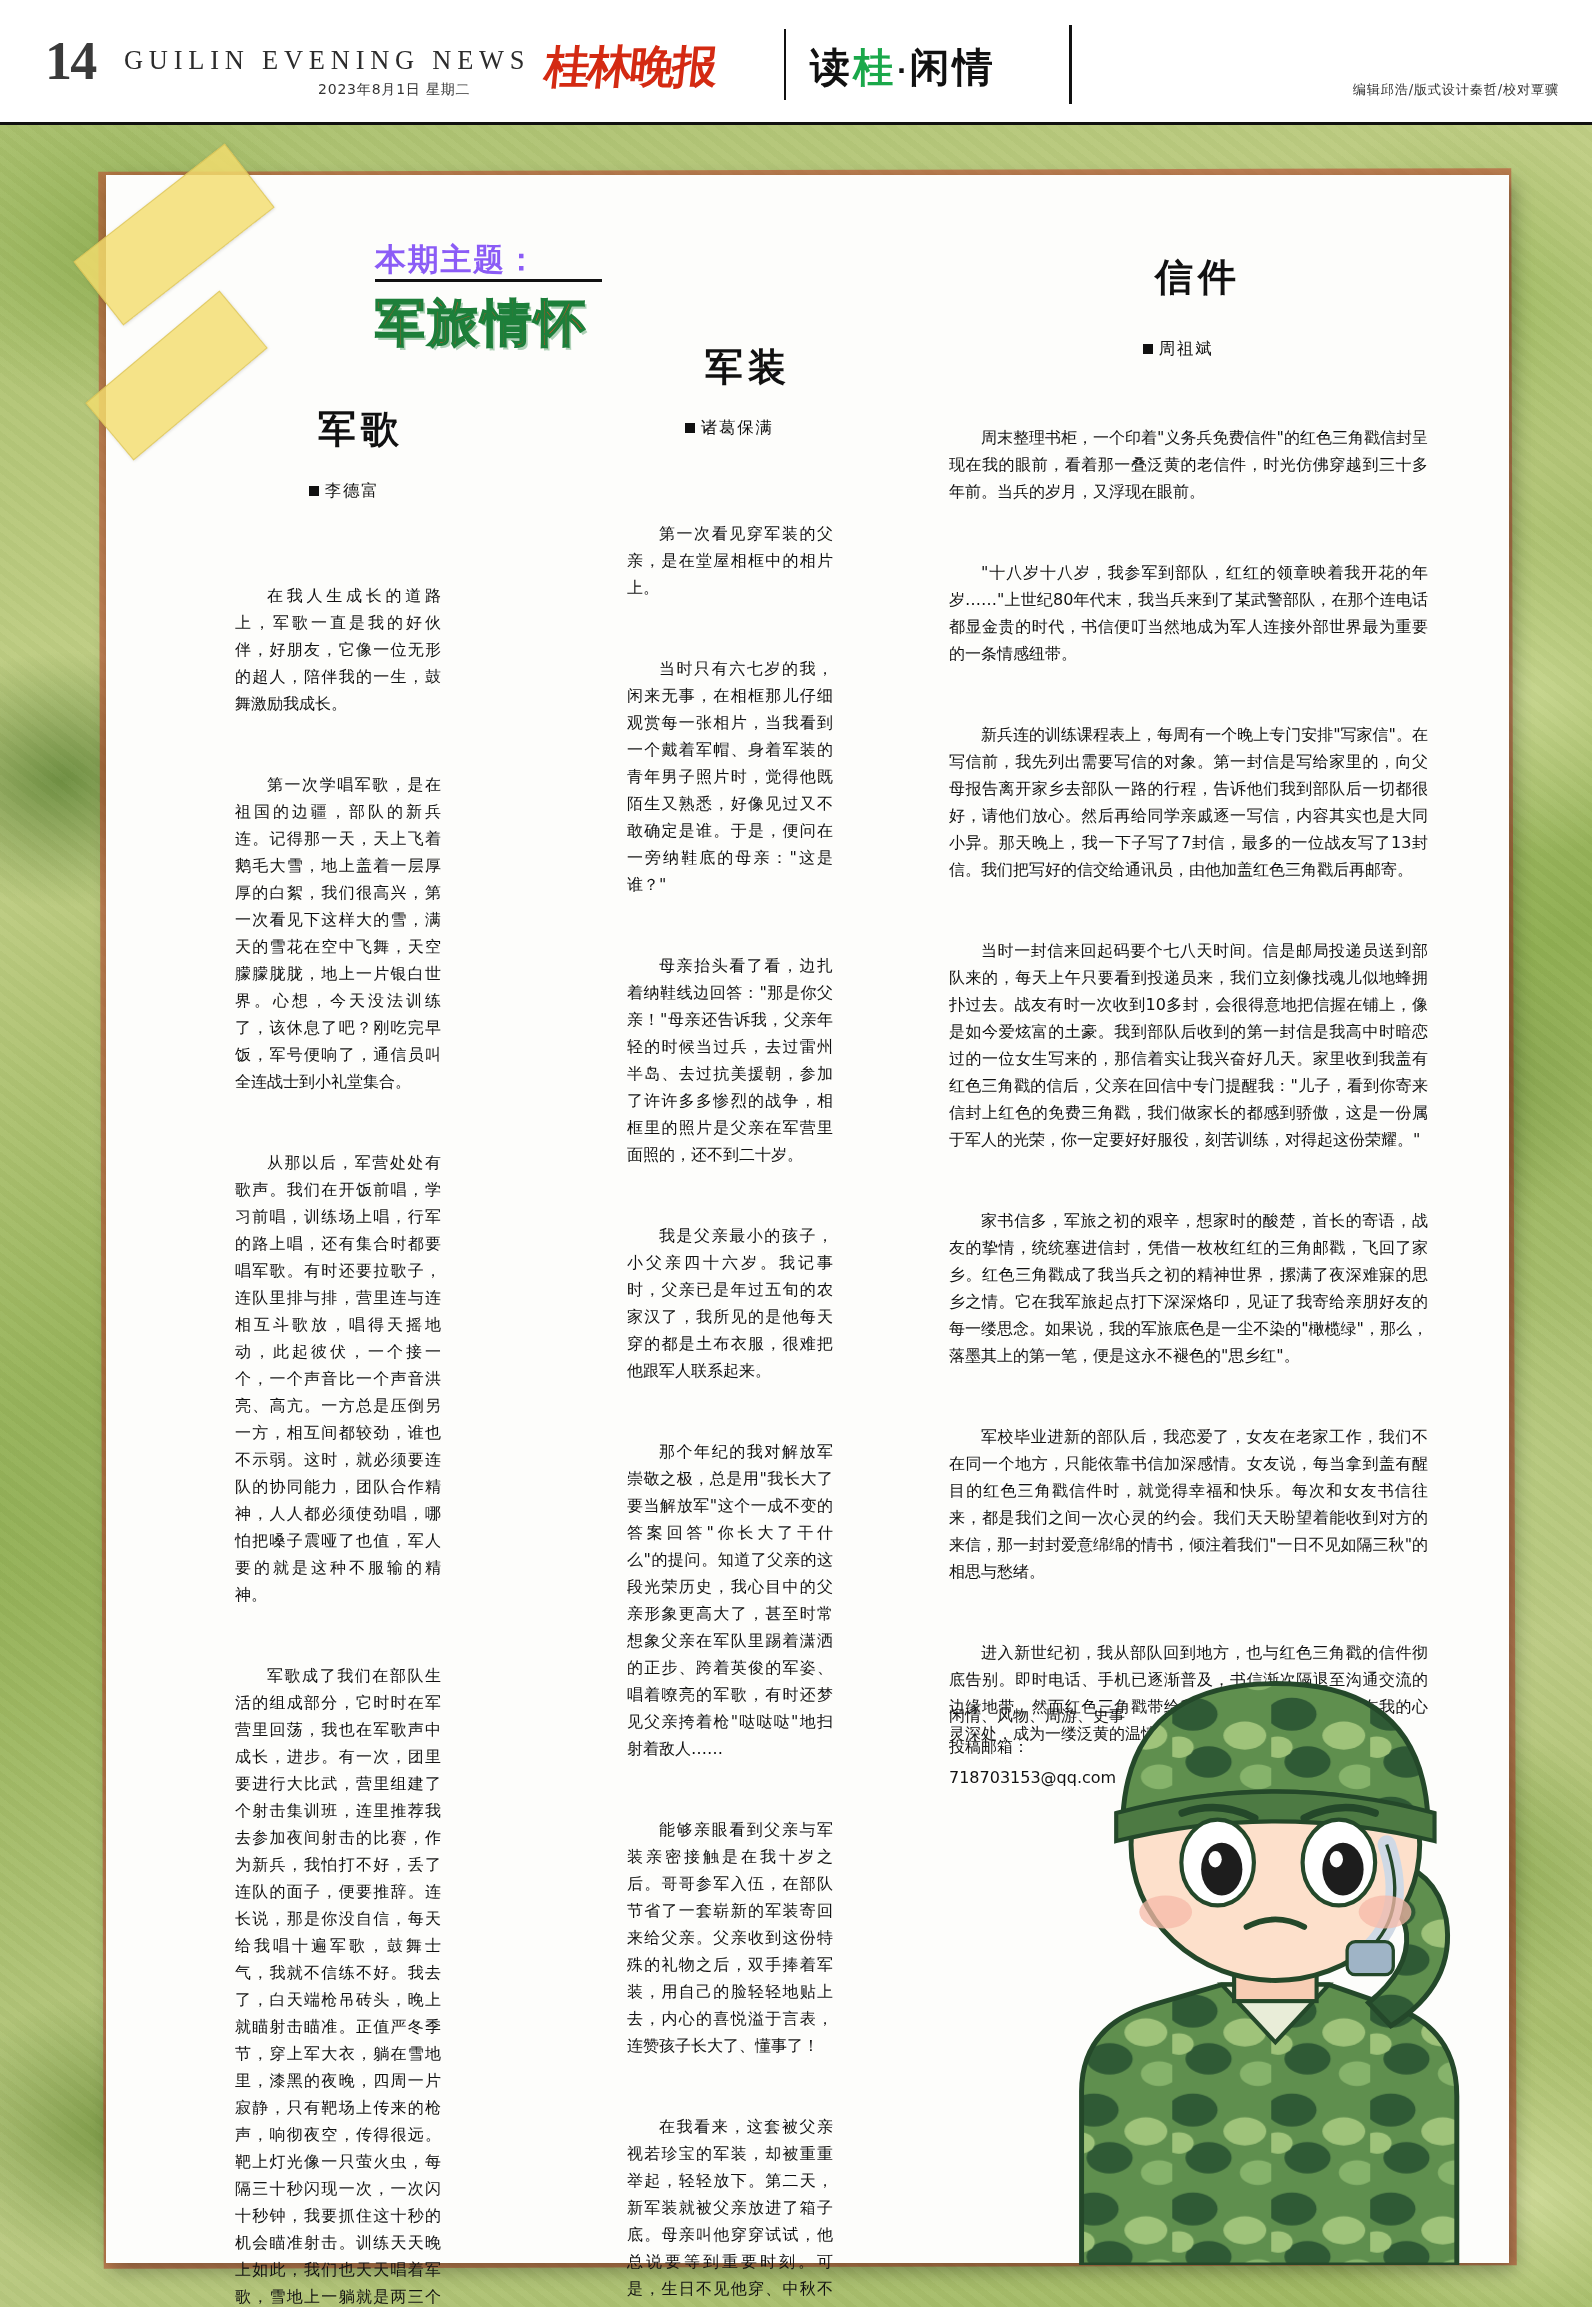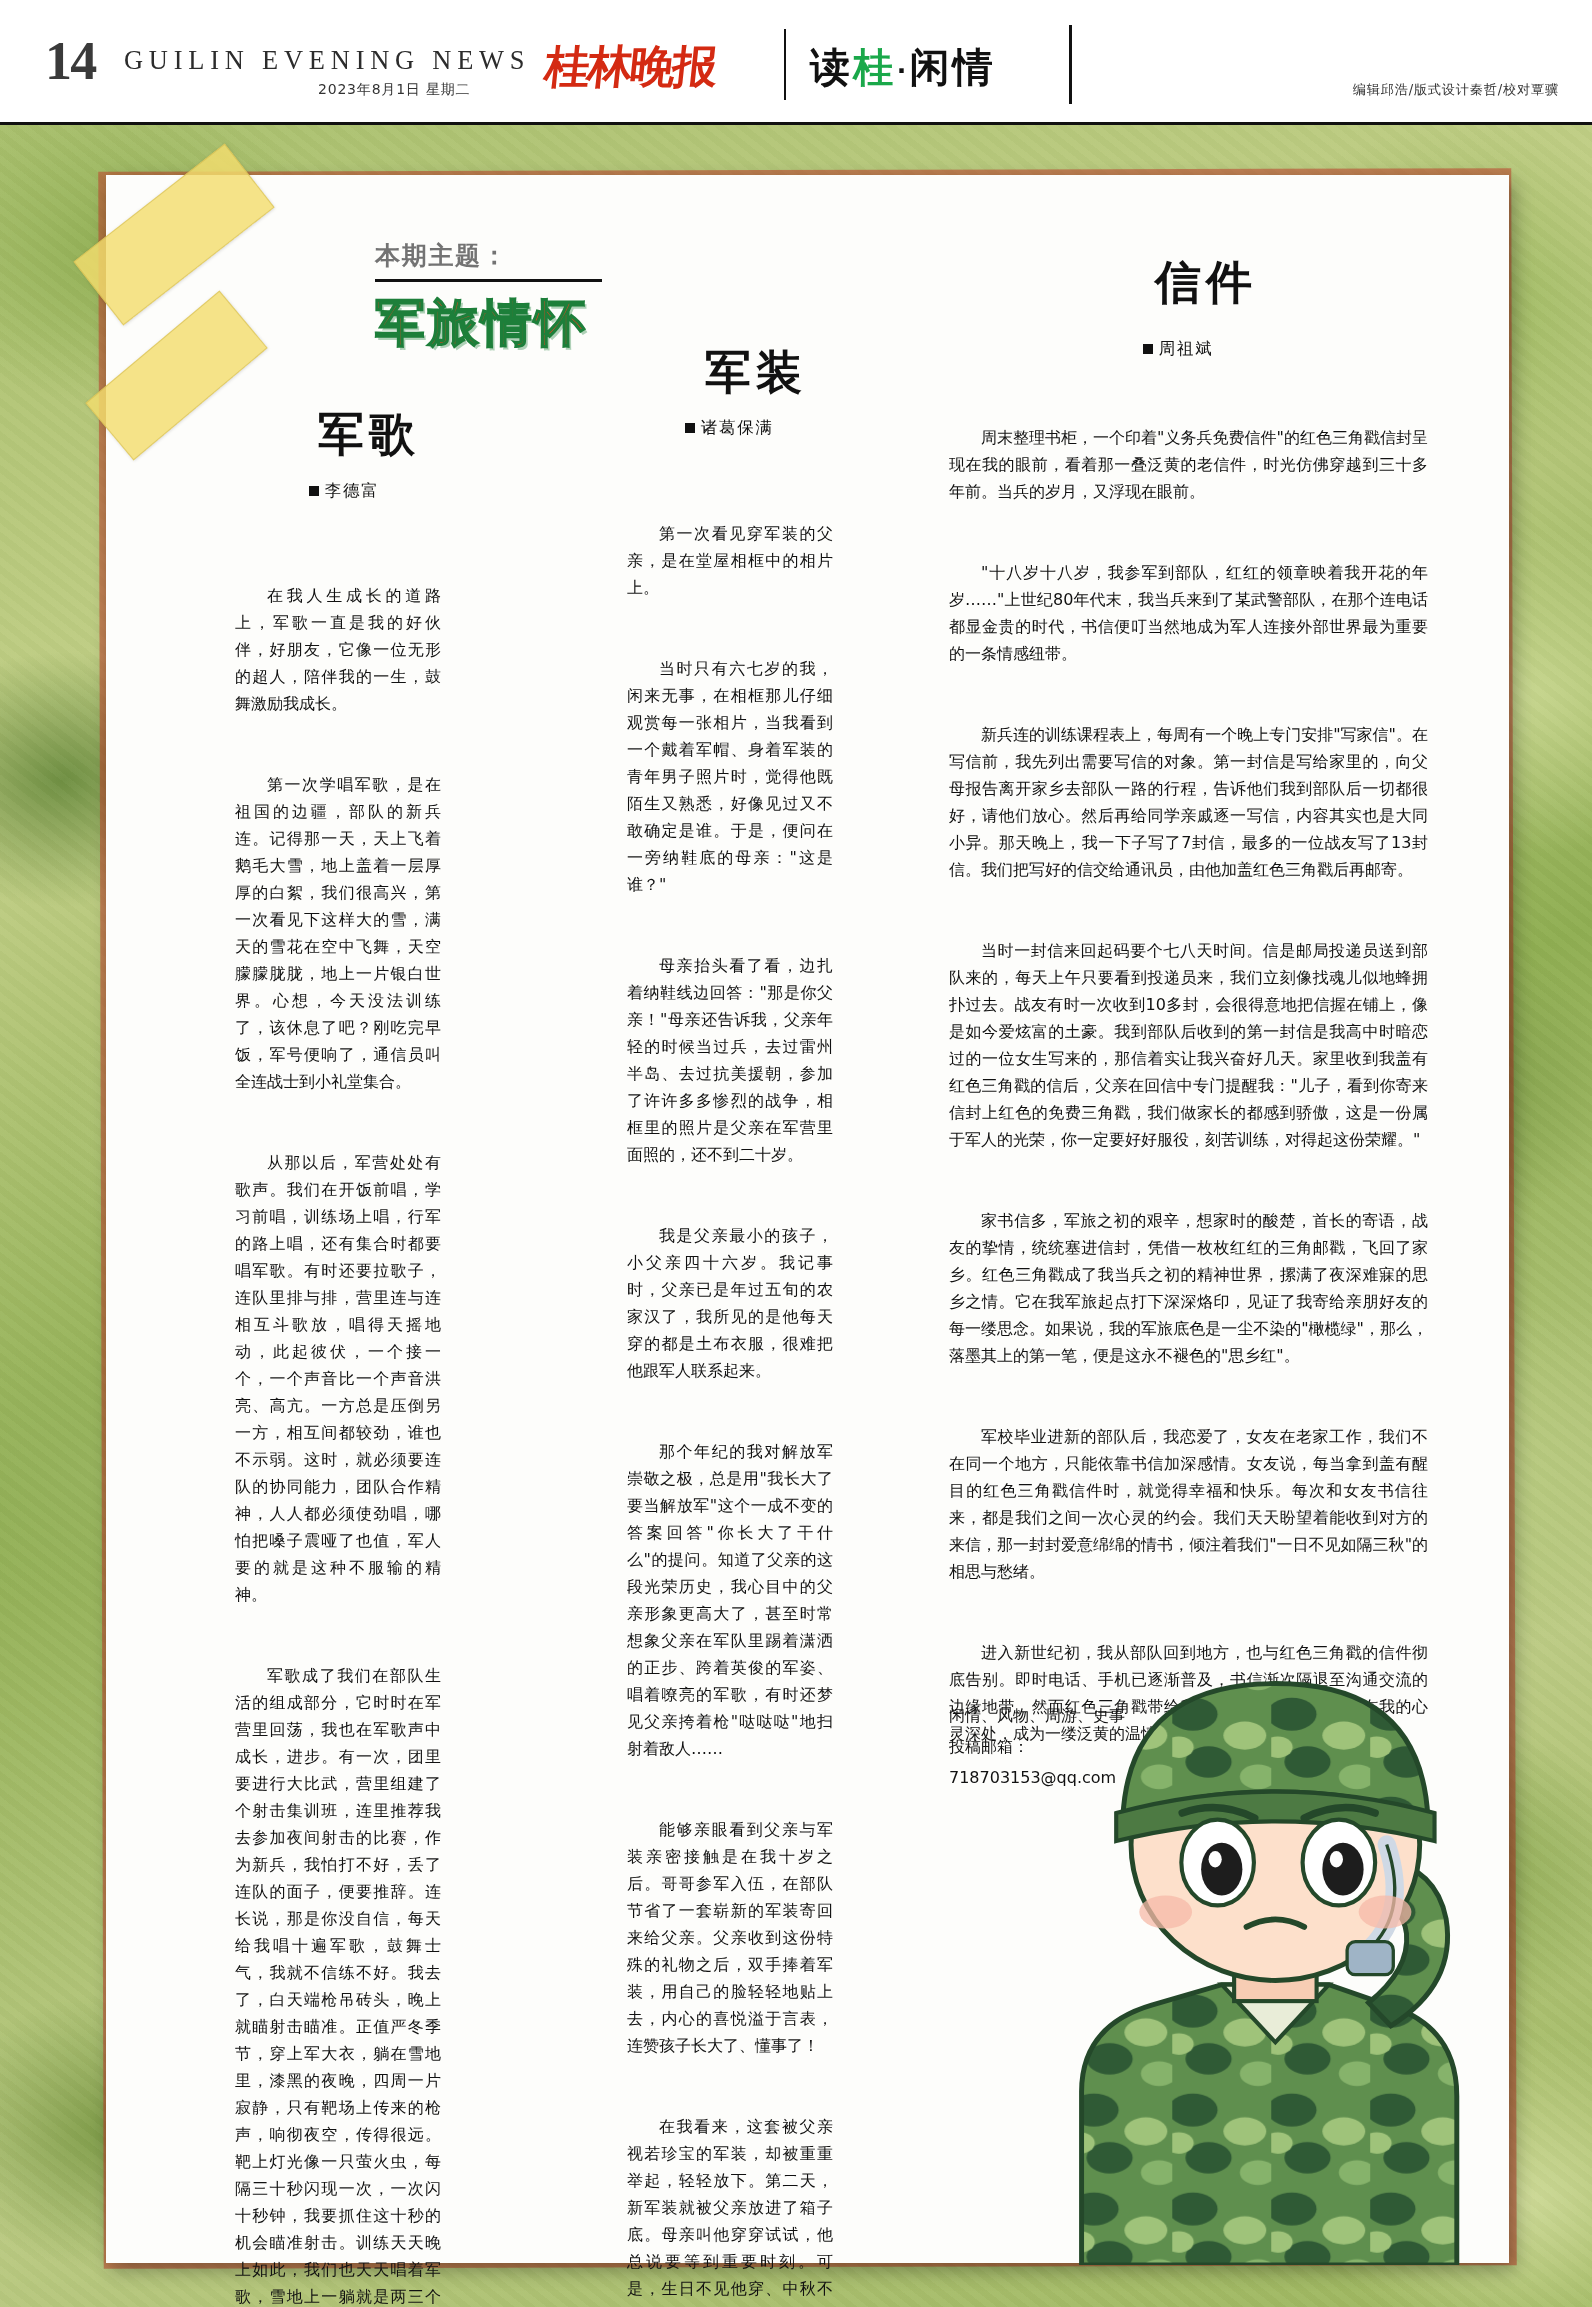--- a/index.html
+++ b/index.html
@@ -107,39 +107,39 @@
     transform:rotate(-38deg);
     z-index:30;
     box-shadow:0 0.8px 3.3px rgba(0,0,0,.15);
   }
   .tape.t1{left:78px;top:194px;}
   .tape.t2{left:89px;top:338px;width:173px;height:73px;transform:rotate(-40deg);}
 
   
   .topic-label{
     position:absolute;left:375px;top:239px;
-    font-size:25px;color:#737373;font-weight:bold;letter-spacing:1.7px;
+    font-size:31px;color:#8b5cf6;font-weight:bold;letter-spacing:1.7px;
     z-index:20;
   }
   .topic-rule{
     position:absolute;left:375px;top:279px;width:227px;height:2.5px;background:#111;z-index:20;
   }
   .topic-big{
     position:absolute;left:375px;top:290px;
     font-size:50px;font-weight:bold;letter-spacing:3.3px;
     color:#e8421f;
     -webkit-text-stroke:1.7px #1d7f3a;
     text-shadow:2.5px 2.5px 0 rgba(29,127,58,.35);
     z-index:20;
     font-family:"DejaVu Sans",sans-serif;
   }
 
   
   .art-title{
-    position:absolute;font-size:46px;font-weight:bold;color:#111;letter-spacing:5px;z-index:20;
+    position:absolute;font-size:38px;font-weight:bold;color:#111;letter-spacing:5px;z-index:20;
   }
   .byline{
     position:absolute;font-size:16.5px;color:#111;letter-spacing:1.7px;z-index:20;
   }
   .byline .sq{display:inline-block;width:10px;height:10px;background:#111;margin-right:5.8px;}
 
   
   .col{
     position:absolute;z-index:20;
     font-family:"DejaVu Sans","Liberation Sans",sans-serif;

